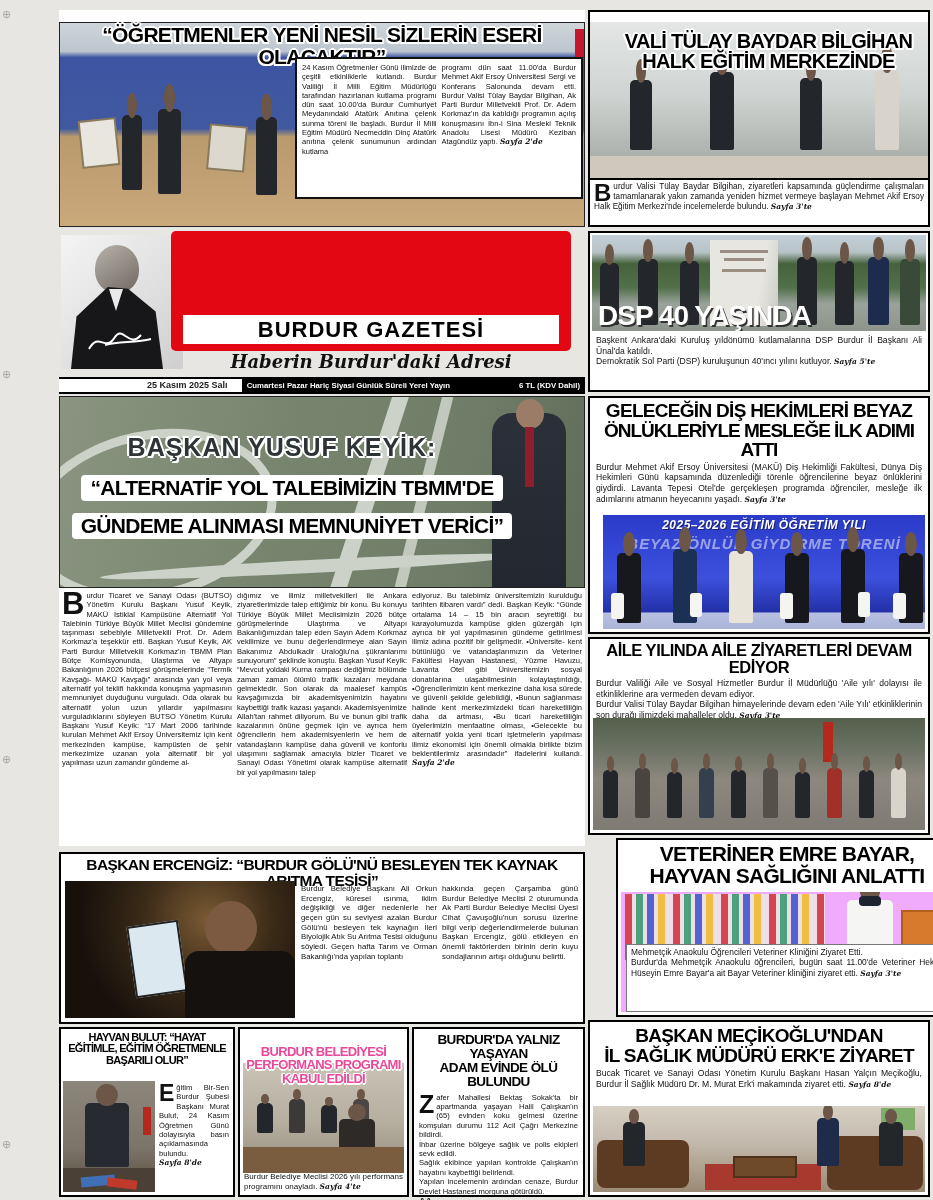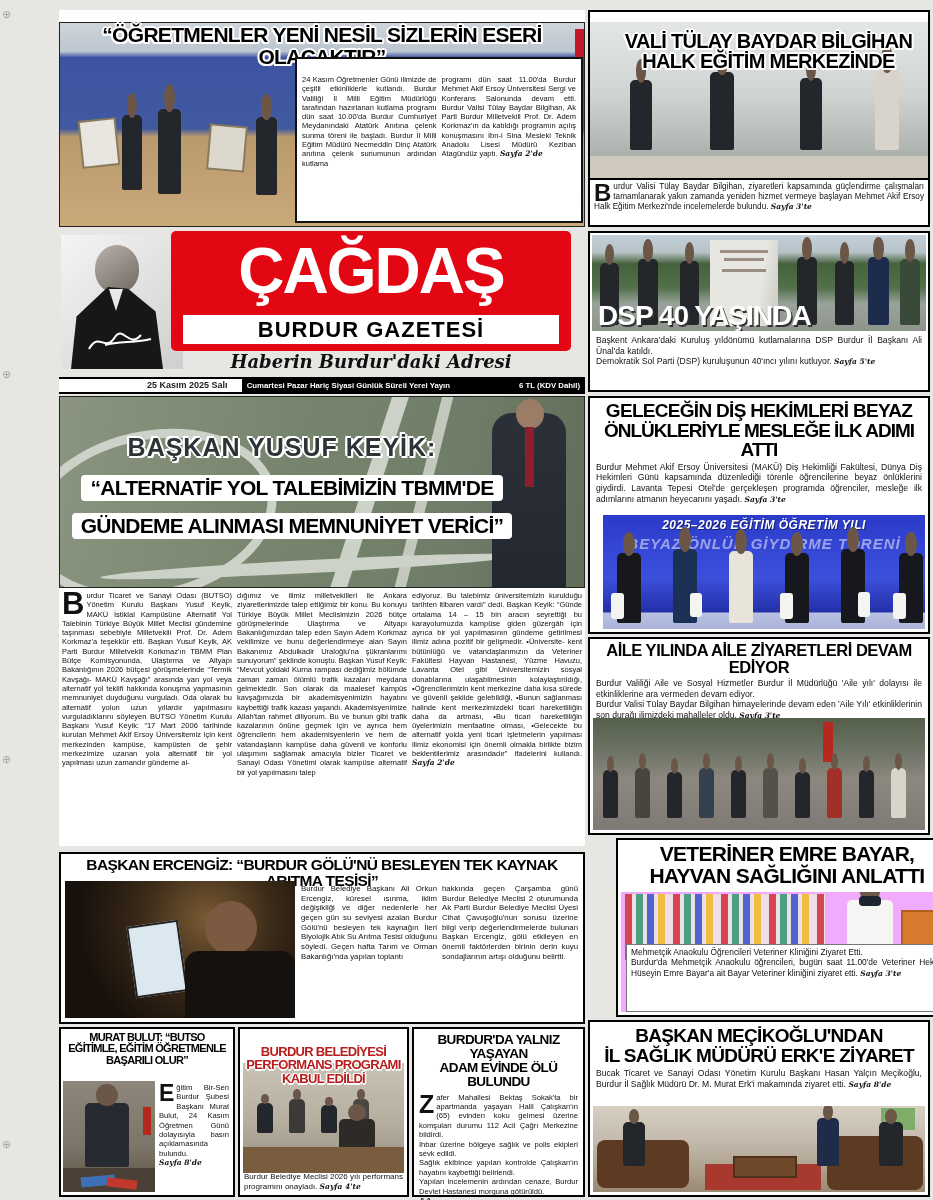--- a/index.html
+++ b/index.html
@@ -38,21 +38,21 @@
 <section class="block" style="left:59px;top:10px;width:526px;height:217px;">
   <div class="photo b1" style="left:0;top:12px;right:0;bottom:0;background:linear-gradient(180deg,#cfd5da 0%,#bcc6cf 14%,#3d54a3 17%,#41599f 52%,#b99a6d 56%,#caa97b 100%);">
     <div class="abs" style="left:22px;top:98px;width:34px;height:44px;background:#e9e6df;transform:rotate(-6deg);box-shadow:0 0 0 2px #8a7a5c;"></div>
     <div class="abs" style="left:150px;top:104px;width:34px;height:42px;background:#ddd8ce;transform:rotate(5deg);box-shadow:0 0 0 2px #8a7a5c;"></div>
     <div class="person" style="left:62px;top:92px;width:20px;height:75px;"></div>
     <div class="person" style="left:98px;top:86px;width:23px;height:85px;"></div>
     <div class="person" style="left:196px;top:94px;width:21px;height:78px;"></div>
     <div class="abs" style="right:0;top:6px;width:9px;height:52px;background:#c4172c;"></div>
   </div>
   <h1 class="head outline-w abs" style="left:-4px;right:-4px;top:0;font-size:21px;">“ÖĞRETMENLER YENİ NESİL SİZLERİN ESERİ OLACAKTIR”</h1>
-  <div class="abs" style="left:236px;top:47px;width:288px;height:166px;background:#fff;border:2px solid #111;padding:16px 5px;box-sizing:border-box;">
+  <div class="abs" style="left:236px;top:47px;width:288px;height:142px;background:#fff;border:2px solid #111;padding:4px 5px;box-sizing:border-box;">
     <div class="cols" style="height:100%;">
       <div class="body-text">24 Kasım Öğretmenler Günü ilimizde de çeşitli etkinliklerle kutlandı. Burdur Valiliği İl Milli Eğitim Müdürlüğü tarafından hazırlanan kutlama programı dün saat 10.00'da Burdur Cumhuriyet Meydanındaki Atatürk Anıtına çelenk sunma töreni ile başladı. Burdur İl Milli Eğitim Müdürü Necmeddin Dinç Atatürk anıtına çelenk sunumunun ardından kutlama</div>
       <div class="body-text">
         <span>programı dün saat 11.00'da Burdur Mehmet Akif Ersoy Üniversitesi Sergi ve Konferans Salonunda devam etti. Burdur Valisi Tülay Baydar Bilgihan, Ak Parti Burdur Milletvekili Prof. Dr. Adem Korkmaz'ın da katıldığı programın açılış konuşmasını İbn-i Sina Mesleki Teknik Anadolu Lisesi Müdürü Keziban Atagündüz yaptı.</span>
         <span class="pageref">Sayfa 2'de</span>
       </div>
     </div>
   </div>
 </section>
 
@@ -77,21 +77,20 @@
 <section class="block" style="left:59px;top:231px;width:526px;height:144px;background:transparent;">
   <div class="abs" style="left:2px;top:4px;width:122px;height:134px;background:linear-gradient(135deg,#f4f4f4 0%,#dedede 60%,#cfcfcf 100%);">
     <div class="abs" style="left:34px;top:10px;width:44px;height:48px;border-radius:50% 50% 46% 46%;background:linear-gradient(145deg,#b9b2aa,#6e6861);"></div>
     <div class="abs" style="left:10px;top:52px;width:92px;height:82px;background:#17171a;clip-path:polygon(40% 0,62% 2%,92% 30%,100% 100%,0 100%,6% 36%);"></div>
     <div class="abs" style="left:48px;top:54px;width:14px;height:22px;background:#e9e9e9;clip-path:polygon(0 0,100% 0,50% 100%);"></div>
     <svg class="abs" style="left:24px;top:88px;" width="70" height="34">
       <path d="M4 26 C 14 8, 20 30, 30 14 C 38 2, 44 26, 56 12 M 20 22 C 34 18, 50 20, 66 16" stroke="#ffffff" stroke-width="2" fill="none"></path>
     </svg>
   </div>
   <div class="abs" style="left:112px;top:0;width:400px;height:120px;background:#e30613;border-radius:5px;">
-    <div style="text-align:center;font-weight:bold;color:#fff;font-size:64px;line-height:80px;letter-spacing:-2px;">ÇAĞDAŞ</div>
     <div class="abs" style="left:12px;right:12px;bottom:7px;height:29px;background:#fff;text-align:center;font-weight:bold;font-size:22px;line-height:29px;letter-spacing:1px;color:#000;">BURDUR GAZETESİ</div>
   </div>
   <div class="abs" style="left:112px;top:120px;width:400px;text-align:center;font-family:'DejaVu Serif',serif;font-style:italic;font-weight:bold;font-size:18px;">Haberin Burdur'daki Adresi</div>
 </section>
 
 <section class="block" style="left:59px;top:377px;width:526px;height:17px;border-top:2px solid #000;border-bottom:2px solid #000;display:flex;align-items:stretch;font-weight:bold;">
   <div style="font-size:9px;line-height:13px;padding:0 8px;white-space:nowrap;margin-top:33px;">
     <span>Yıl: 1</span>&nbsp;&nbsp;
     <span>Sayı: 7</span>
   </div>
@@ -256,21 +255,21 @@
     <div class="abs" style="left:120px;top:70px;width:110px;height:70px;background:#14110e;border-radius:14px 14px 0 0;"></div>
   </div>
   <div class="abs cols" style="left:240px;right:5px;top:30px;bottom:4px;">
     <div class="body-text" style="font-size:7.8px;">Burdur Belediye Başkanı Ali Orkun Ercengiz, küresel ısınma, iklim değişikliği ve diğer nedenlerle her geçen gün su seviyesi azalan Burdur Gölü'nü besleyen tek kaynağın İleri Biyolojik Atık Su Arıtma Tesisi olduğunu söyledi.  Geçen hafta Tarım ve Orman Bakanlığı'nda yapılan toplantı</div>
     <div class="body-text" style="font-size:7.8px;">hakkında geçen Çarşamba günü  Burdur Belediye Meclisi 2 oturumunda Ak Parti Burdur Belediye Meclisi Üyesi Cihat Çavuşoğlu'nun sorusu üzerine bilgi verip değerlendirmelerde bulunan Başkan Ercengiz, gölü etkileyen en önemli faktörlerden birinin derin kuyu sondajlarının artışı olduğunu belirtti.</div>
   </div>
 </section>
 
 <section class="block b2" style="left:59px;top:1027px;width:176px;height:170px;">
   <h3 class="head" style="margin:3px 1px 0;font-size:11px;">
-    <span style="display:block">MURAT BULUT: “BUTSO</span>
+    <span style="display:block">HAYVAN BULUT: “HAYAT</span>
     <span style="display:block">EĞİTİMLE, EĞİTİM ÖĞRETMENLE</span>
     <span style="display:block">BAŞARILI OLUR”</span>
   </h3>
   <div class="photo" style="left:2px;top:52px;width:92px;bottom:3px;background:linear-gradient(180deg,#8d867a 0%,#7b7468 60%,#5a4f42 100%);">
     <div class="abs" style="right:4px;top:26px;width:8px;height:28px;background:#b5281e;"></div>
     <div class="person" style="left:22px;top:22px;width:44px;height:64px;background:#272b31;"></div>
     <div class="abs" style="left:0;bottom:0;width:100%;height:24px;background:#4a4036;"></div>
     <div class="abs" style="left:18px;bottom:6px;width:34px;height:10px;background:#3f6fb5;transform:rotate(-5deg);"></div>
     <div class="abs" style="left:44px;bottom:4px;width:30px;height:9px;background:#c0392b;transform:rotate(7deg);"></div>
   </div>
@@ -282,21 +281,21 @@
 
 <section class="block b2" style="left:238px;top:1027px;width:171px;height:170px;">
   <div class="photo" style="left:3px;right:3px;top:34px;height:110px;background:linear-gradient(180deg,#c9c3b6 0%,#b5ae9f 55%,#948b7a 100%);">
     <div class="person" style="left:14px;top:40px;width:16px;height:30px;"></div>
     <div class="person" style="left:46px;top:36px;width:16px;height:34px;background:#3c3a38;"></div>
     <div class="person" style="left:78px;top:42px;width:16px;height:28px;"></div>
     <div class="person" style="left:110px;top:36px;width:16px;height:34px;background:#4a4644;"></div>
     <div class="person" style="left:96px;top:56px;width:36px;height:50px;background:#2d2a27;"></div>
     <div class="abs" style="left:0;bottom:0;width:100%;height:26px;background:#7a5c3e;"></div>
   </div>
-  <h3 class="head abs" style="left:0;right:0;top:3px;font-size:13px;color:#b91c1c;text-shadow:1.5px 0 0 #fff,-1.5px 0 0 #fff,0 1.5px 0 #fff,0 -1.5px 0 #fff,1px 1px 0 #fff,-1px -1px 0 #fff;">
+  <h3 class="head abs" style="left:0;right:0;top:3px;font-size:13px;color:#ec4899;text-shadow:1.5px 0 0 #fff,-1.5px 0 0 #fff,0 1.5px 0 #fff,0 -1.5px 0 #fff,1px 1px 0 #fff,-1px -1px 0 #fff;">
     <span style="display:block">BURDUR BELEDİYESİ</span>
     <span style="display:block">PERFORMANS PROGRAMI</span>
     <span style="display:block">KABUL EDİLDİ</span>
   </h3>
   <div class="abs body-text" style="left:4px;right:4px;bottom:3px;height:20px;font-size:8px;">
     <span>Burdur Belediye Meclisi 2026 yılı performans programını onayladı.</span>
     <span class="pageref">Sayfa 4'te</span>
   </div>
 </section>
 

